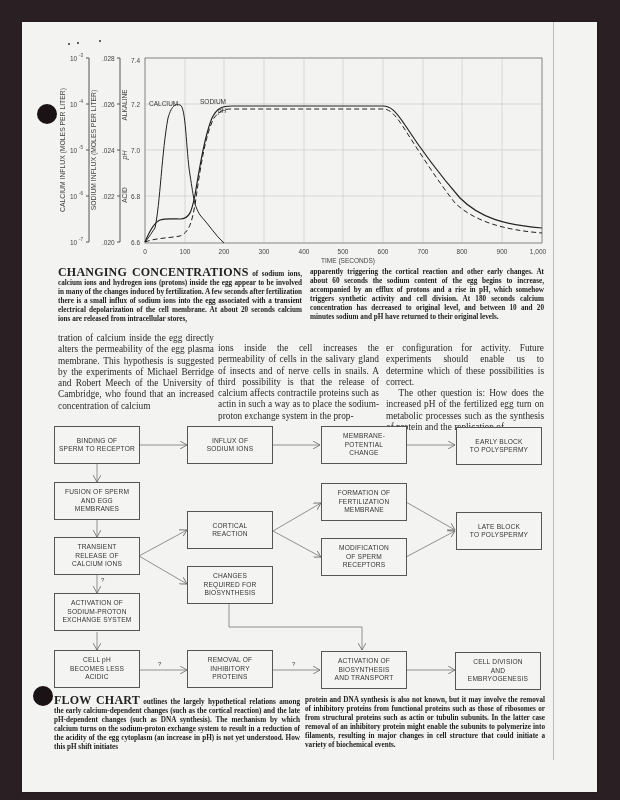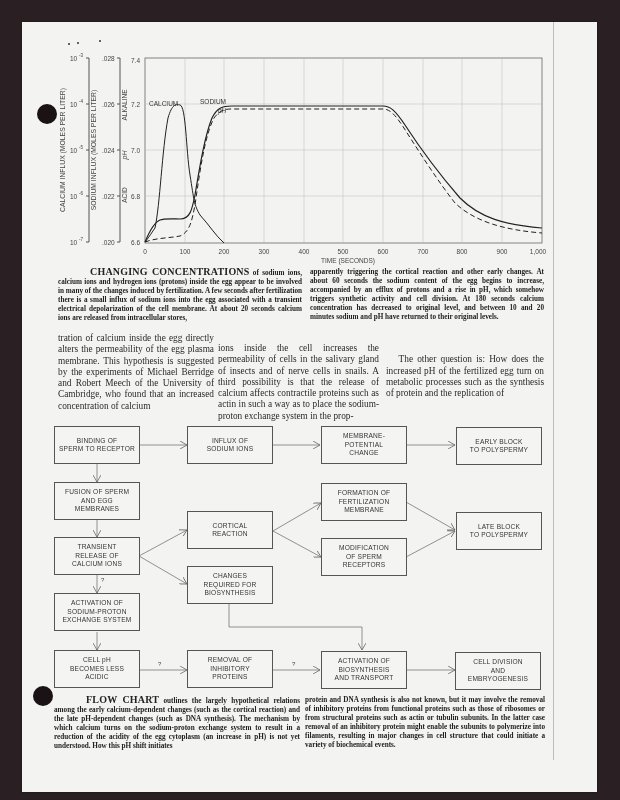--- a/index.html
+++ b/index.html
@@ -3,21 +3,21 @@
 <meta charset="utf-8">
 <style>
   html, body { margin:0; padding:0; }
   body { width:620px; height:800px; background:#2a1f22; position:relative; overflow:hidden; font-family:"Liberation Serif", serif; }
   .page { position:absolute; left:22px; top:22px; width:575px; height:770px; background:#f3f3f1; box-shadow: 0 0 2px rgba(0,0,0,.4); }
   .page-edge { position:absolute; left:553px; top:22px; width:1px; height:738px; background:#bdbdbd; }
   .hole { position:absolute; width:20px; height:20px; border-radius:50%; background:#1a1214; }
   .abs { position:absolute; }
   svg text { font-family:"Liberation Sans", sans-serif; }
   .caption { position:absolute; font-family:"Liberation Serif", serif; font-weight:bold; font-size:7.2px; line-height:8.9px; color:#222; text-align:justify; }
-  .caption b.lead { font-size:10px; letter-spacing:.2px;margin-left:32px; }
+  .caption b.lead { font-size:12px; letter-spacing:.2px; }
   .body-col { position:absolute; font-family:"Liberation Serif", serif; font-size:9.3px; line-height:11.3px; color:#2a2a2a; text-align:justify; }
   .fc-box { position:absolute; border:1px solid #555; background:#f4f4f2; font-family:"Liberation Sans", sans-serif; font-size:6.6px; line-height:8.4px; color:#333; text-align:center; display:flex; align-items:center; justify-content:center; box-sizing:border-box; white-space:pre-line; letter-spacing:.2px; }
   .qmark { position:absolute; font-family:"Liberation Sans", sans-serif; font-size:6px; color:#444; }
   .dot { position:absolute; width:2px; height:2px; background:#333; border-radius:50%; }
 </style>
 </head>
 <body>
 
 <div class="page"></div>
 <div class="page-edge"></div>
@@ -116,21 +116,21 @@
     <text x="538" y="254">1,000</text>
     <text x="348" y="263">TIME (SECONDS)</text>
   </g>
 </svg>
 
 <div class="caption" style="left:58px; top:268px; width:244px;"><b class="lead">CHANGING CONCENTRATIONS</b> <span>of sodium ions, calcium ions and hydrogen ions (protons) inside the egg appear to be involved in many of the changes induced by fertilization. A few seconds after fertilization there is a small influx of sodium ions into the egg associated with a transient electrical depolarization of the cell membrane. At about 20 seconds calcium ions are released from intracellular stores,</span></div>
 <div class="caption" style="left:310px; top:268px; width:234px;"><span>apparently triggering the cortical reaction and other early changes. At about 60 seconds the sodium content of the egg begins to increase, accompanied by an efflux of protons and a rise in pH, which somehow triggers synthetic activity and cell division. At 180 seconds calcium concentration has decreased to original level, and between 10 and 20 minutes sodium and pH have returned to their original levels.</span></div>
 
 <div class="body-col" style="left:58px; top:333px; width:156px;">tration of calcium inside the egg directly alters the permeability of the egg plasma membrane. This hypothesis is suggested by the experiments of Michael Berridge and Robert Meech of the University of Cambridge, who found that an increased concentration of calcium</div>
 <div class="body-col" style="left:218px; top:343px; width:161px;">ions inside the cell increases the permeability of cells in the salivary gland of insects and of nerve cells in snails. A third possibility is that the release of calcium affects contractile proteins such as actin in such a way as to place the sodium-proton exchange system in the prop-</div>
-<div class="body-col" style="left:386px; top:343px; width:158px;"><br>&nbsp;&nbsp;&nbsp;<span>The other question is: How does the increased pH of the fertilized egg turn on metabolic processes such as the synthesis of protein and the replication of</span></div>
+<div class="body-col" style="left:386px; top:343px; width:158px;"><span>er configuration for activity. Future experiments should enable us to determine which of these possibilities is correct.</span><br>&nbsp;&nbsp;&nbsp;<span>The other question is: How does the increased pH of the fertilized egg turn on metabolic processes such as the synthesis of protein and the replication of</span></div>
 
 <svg class="abs" style="left:0; top:0;" width="620" height="800">
   <defs>
     <marker id="arr" markerWidth="8" markerHeight="8" refX="7" refY="4" orient="auto" markerUnits="userSpaceOnUse">
       <path d="M0,0 L7,4 L0,8" fill="none" stroke="#666" stroke-width="0.8"></path>
     </marker>
   </defs>
   <g stroke="#777" stroke-width="0.8" fill="none">
     <line x1="139" y1="445" x2="187" y2="445" marker-end="url(#arr)"></line>
     <line x1="273" y1="445" x2="320" y2="445" marker-end="url(#arr)"></line>

